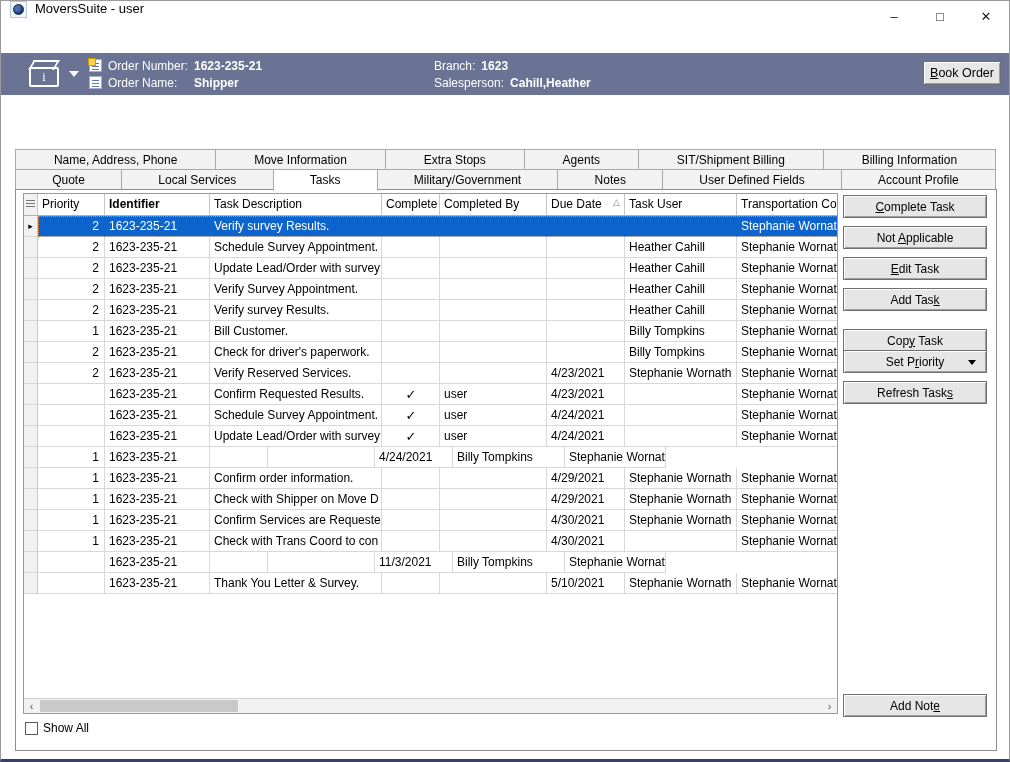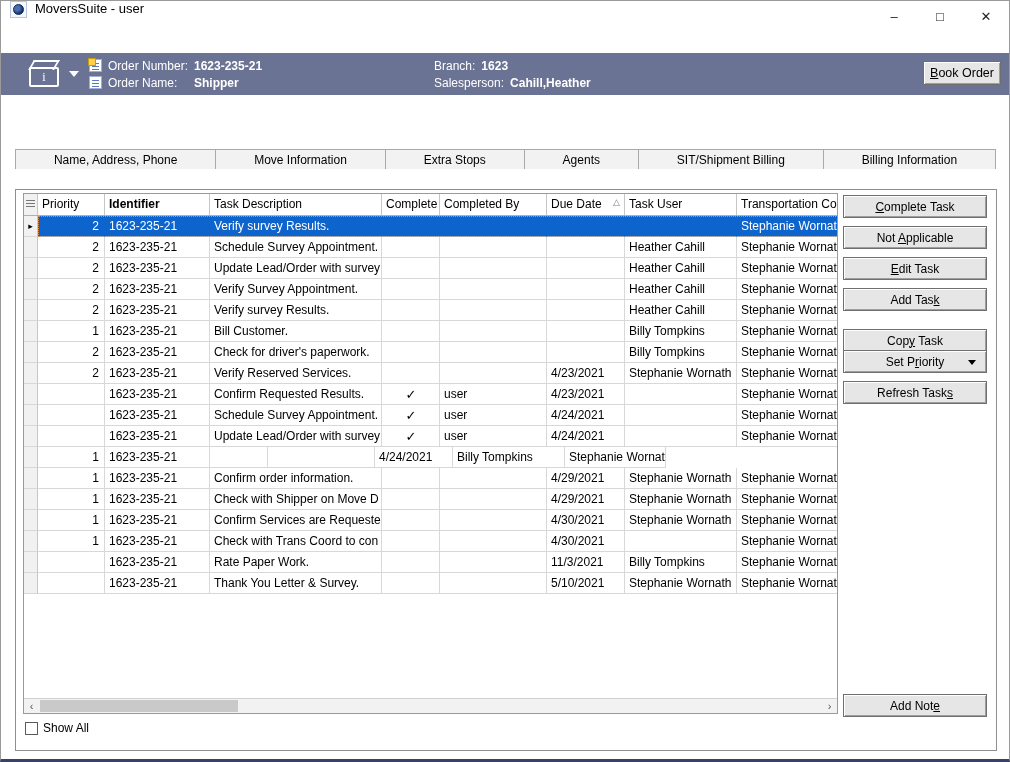--- a/index.html
+++ b/index.html
@@ -209,20 +209,29 @@
   </div>
 
   <div class="tabs tabs-row1">
       <div class="tab">Name, Address, Phone</div>
       <div class="tab">Move Information</div>
       <div class="tab">Extra Stops</div>
       <div class="tab">Agents</div>
       <div class="tab">SIT/Shipment Billing</div>
       <div class="tab">Billing Information</div>
     </div>
+  <div class="tabs tabs-row2">
+      <div class="tab">Quote</div>
+      <div class="tab">Local Services</div>
+      <div class="tab active">Tasks</div>
+      <div class="tab">Military/Government</div>
+      <div class="tab">Notes</div>
+      <div class="tab">User Defined Fields</div>
+      <div class="tab">Account Profile</div>
+    </div>
 
   <div class="content">
 
     <div class="grid">
       <div class="grid-header">
         <span class="sel-col">
             <span class="list-glyph"></span>
           </span>
       <span class="gh-cell" style="width: 67px; flex: 0 0 67px;">Priority</span>
           <span class="gh-cell" style="width: 105px; flex: 0 0 105px; font-weight: bold;">Identifier</span>
@@ -439,21 +448,20 @@
               <span class="g-cell" style="width: 78px; flex: 0 0 78px;">4/30/2021</span>
               <span class="g-cell" style="width: 112px; flex: 0 0 112px;"></span>
               <span class="g-cell" style="width: 101px; flex: 0 0 101px;">Stephanie Wornat</span>
             </span>
           </div>
           <div class="grid-row">
             <span class="sel-col"></span>
             <span class="row-cells">
               <span class="g-cell num" style="width: 67px; flex: 0 0 67px;"></span>
               <span class="g-cell" style="width: 105px; flex: 0 0 105px;">1623-235-21</span>
-              <span class="g-cell" style="width: 172px; flex: 0 0 172px;">Rate Paper Work.</span>
               <span class="g-cell center" style="width: 58px; flex: 0 0 58px;"></span>
               <span class="g-cell" style="width: 107px; flex: 0 0 107px;"></span>
               <span class="g-cell" style="width: 78px; flex: 0 0 78px;">11/3/2021</span>
               <span class="g-cell" style="width: 112px; flex: 0 0 112px;">Billy Tompkins</span>
               <span class="g-cell" style="width: 101px; flex: 0 0 101px;">Stephanie Wornat</span>
             </span>
           </div>
           <div class="grid-row">
             <span class="sel-col"></span>
             <span class="row-cells">

